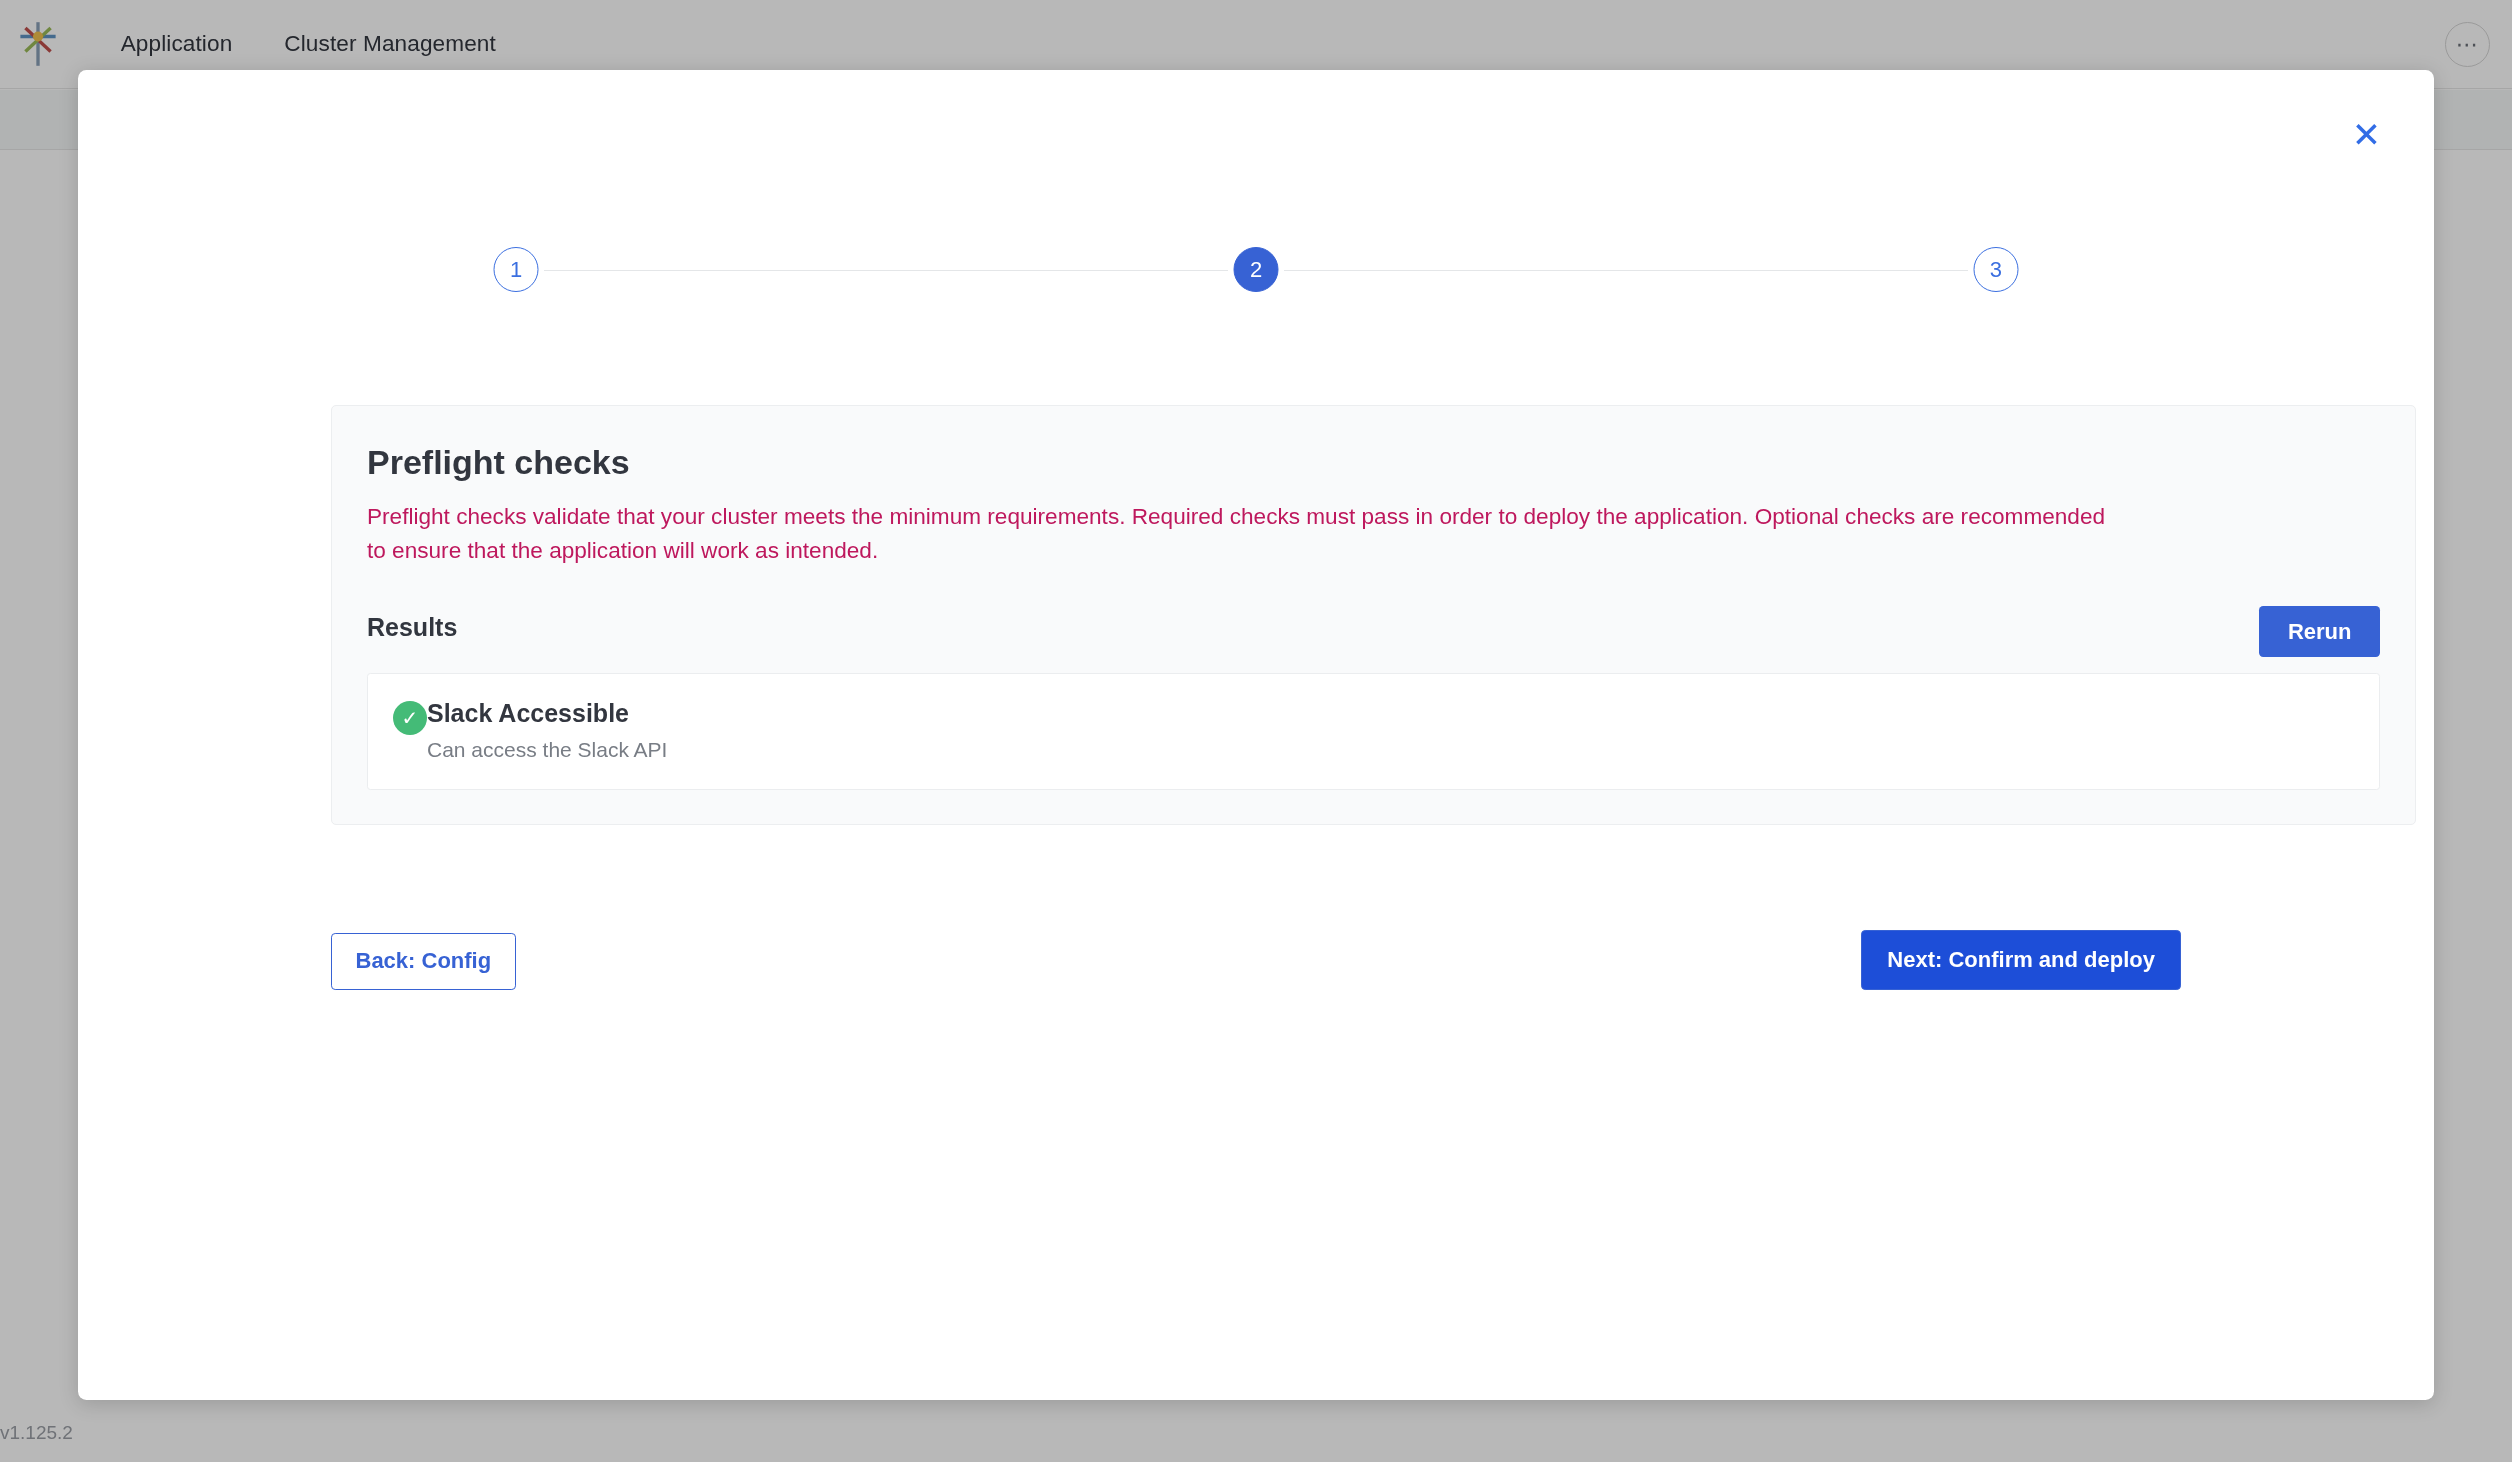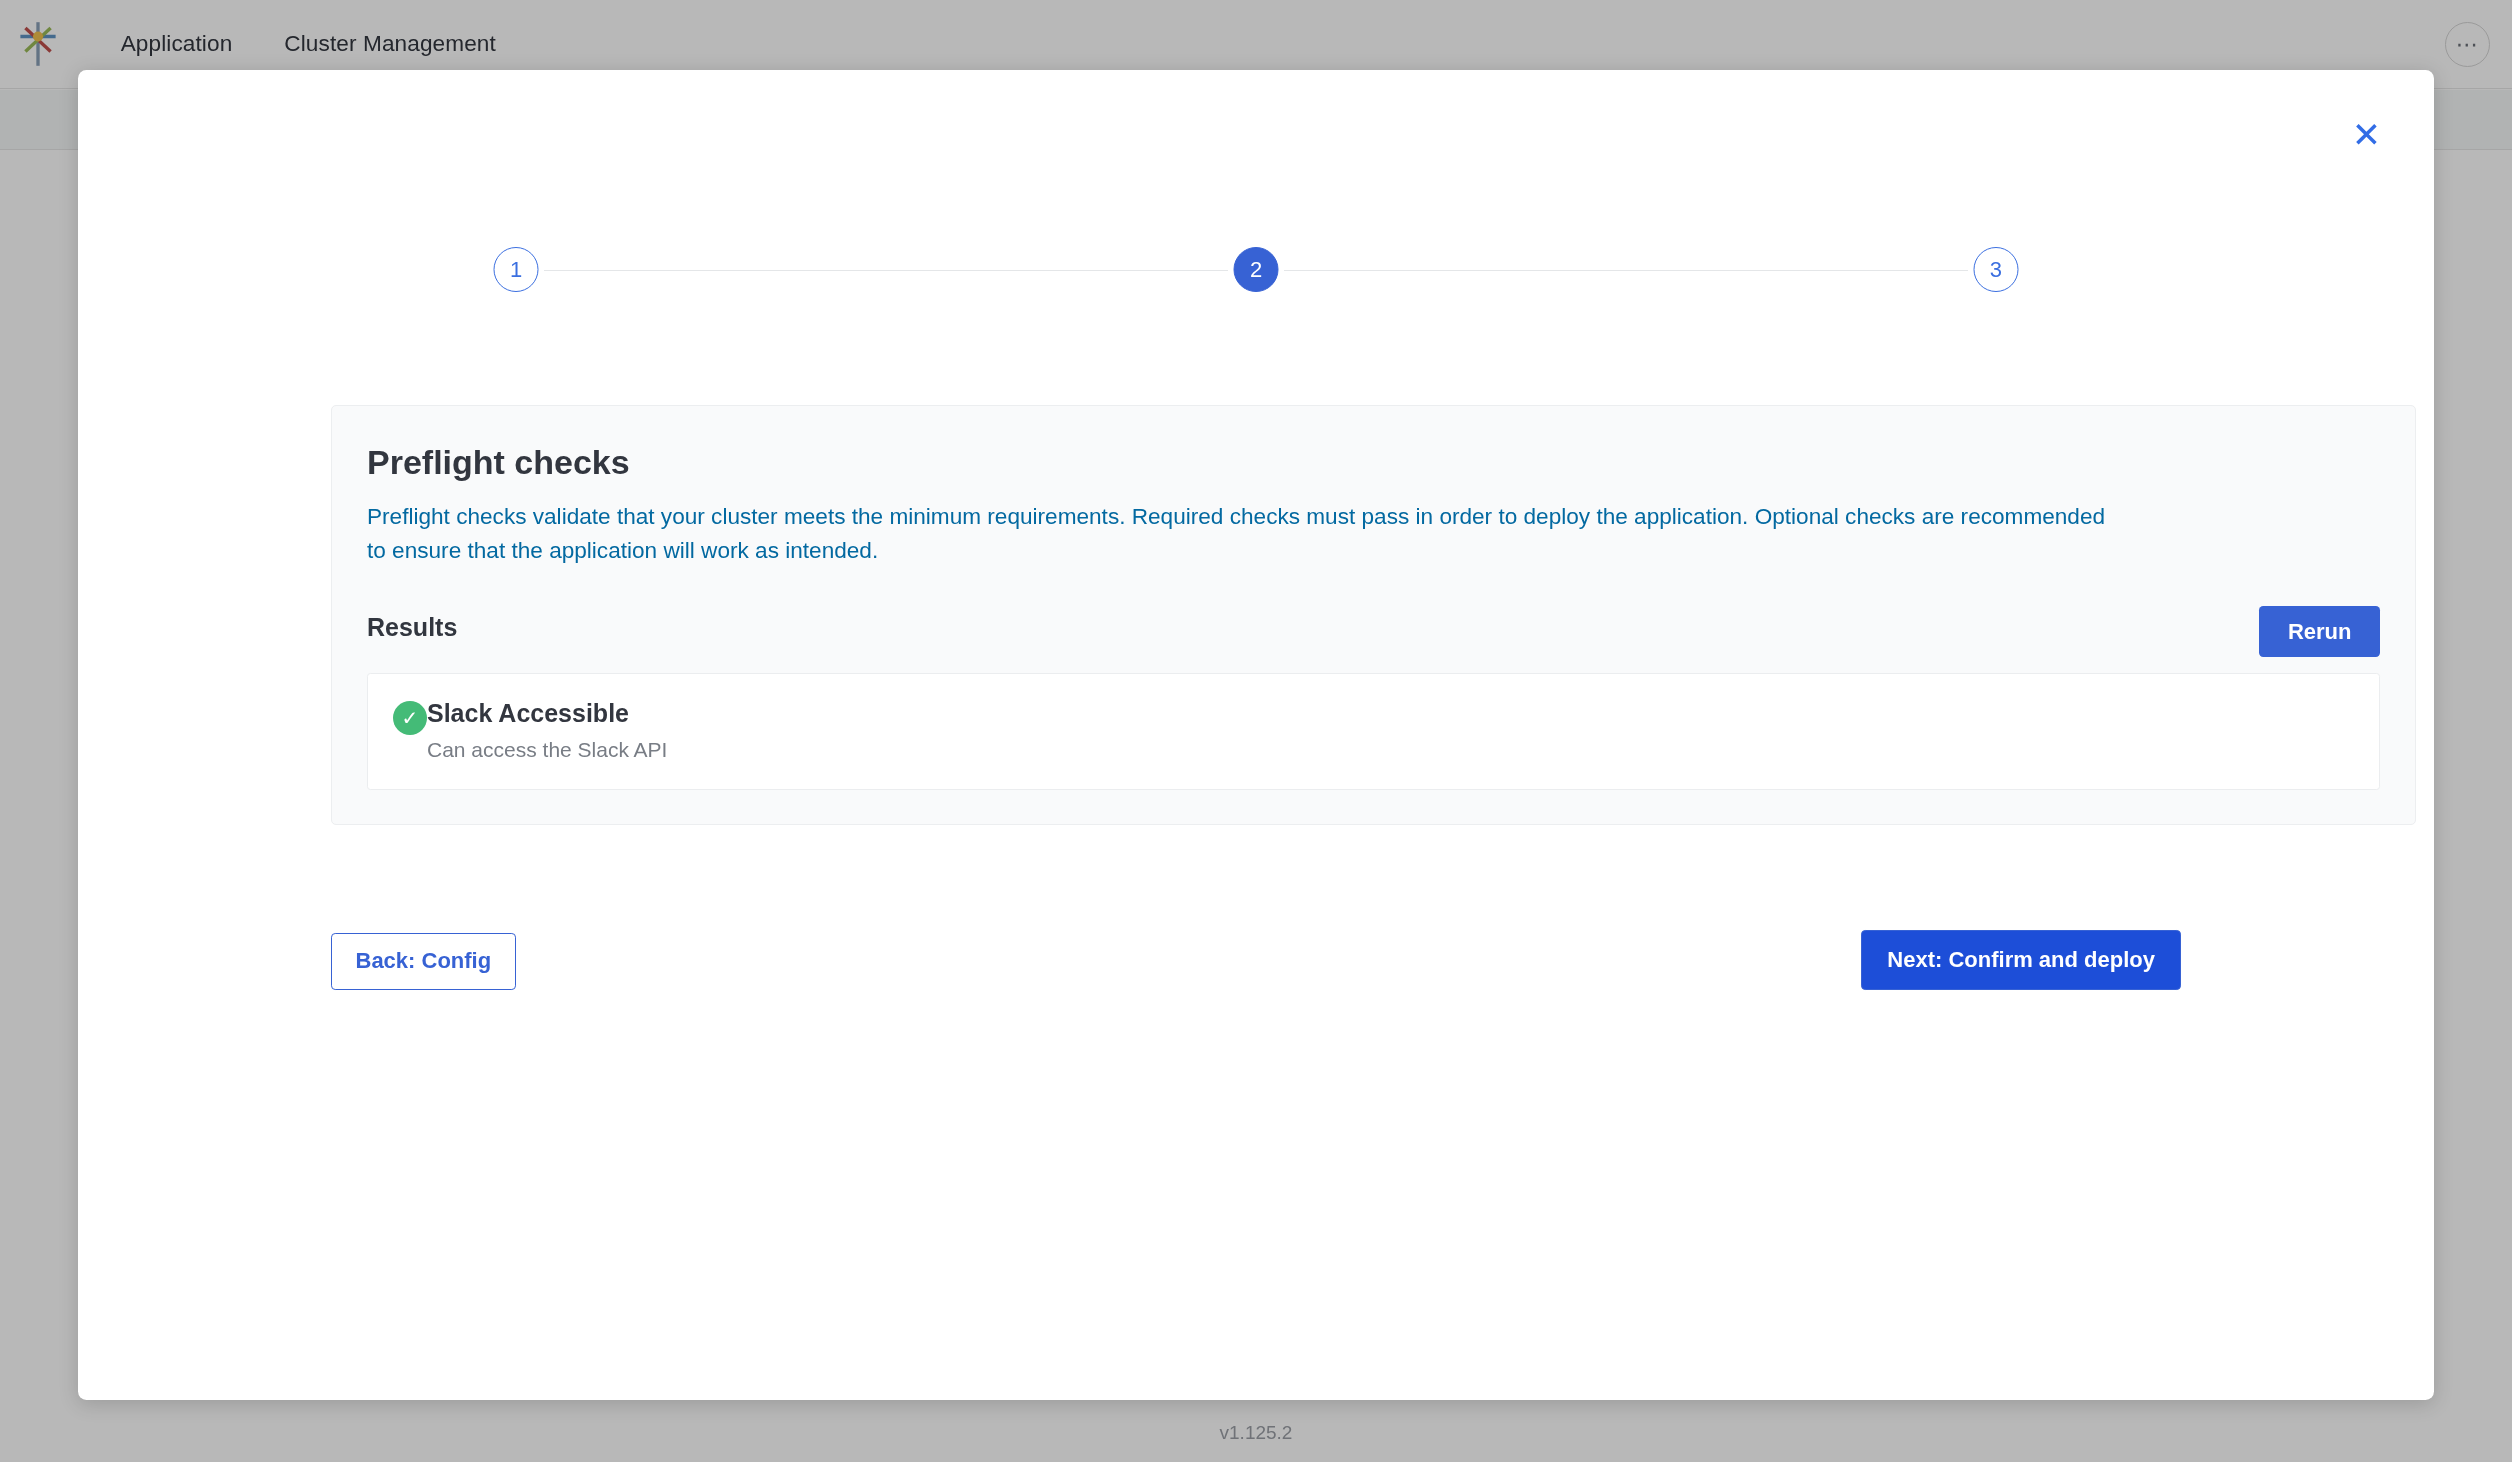--- a/index.html
+++ b/index.html
@@ -75,21 +75,20 @@
   #page-body {
     position: absolute;
     top: 150px; left: 0; right: 0; bottom: 0;
     background: #ffffff;
   }
 
   #version-label {
     position: absolute;
     left: 0; right: 0;
     bottom: 18.4px;
-    text-align: center;
     font-size: 19px;
     color: #9b9fa6;
   }
 
   
   #overlay {
     position: absolute;
     inset: 0;
     background: rgba(0,0,0,0.28);
   }
@@ -190,21 +189,21 @@
 
   #card-title {
     font-size: 34px;
     font-weight: bold;
     color: #32363f;
     margin: 0 0 18.4px 0;
   }
   #card-desc {
     font-size: 22.6px;
     line-height: 1.48;
-    color: #0369a1;
+    color: #be185d;
     margin: 0;
     max-width: 1757px;
   }
 
   #results-row {
     position: relative;
     margin-top: 39px;
     height: 52px;
   }
   #results-title {

